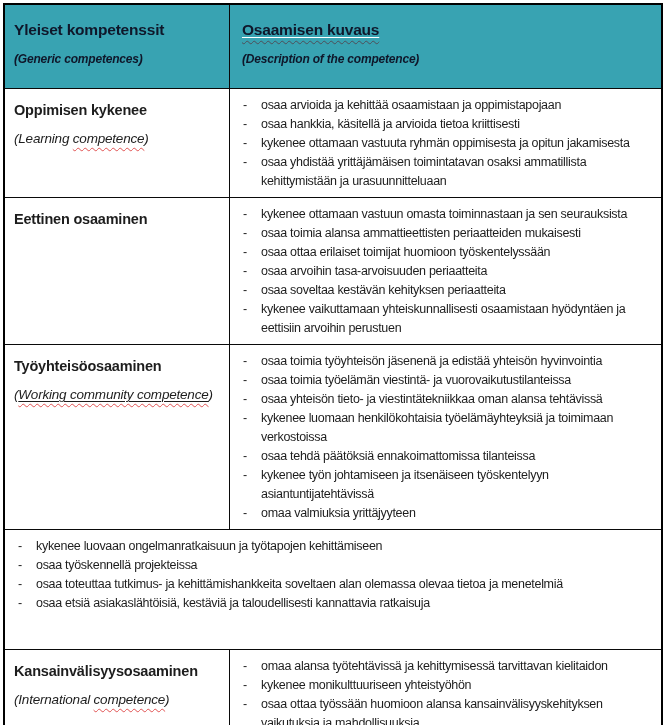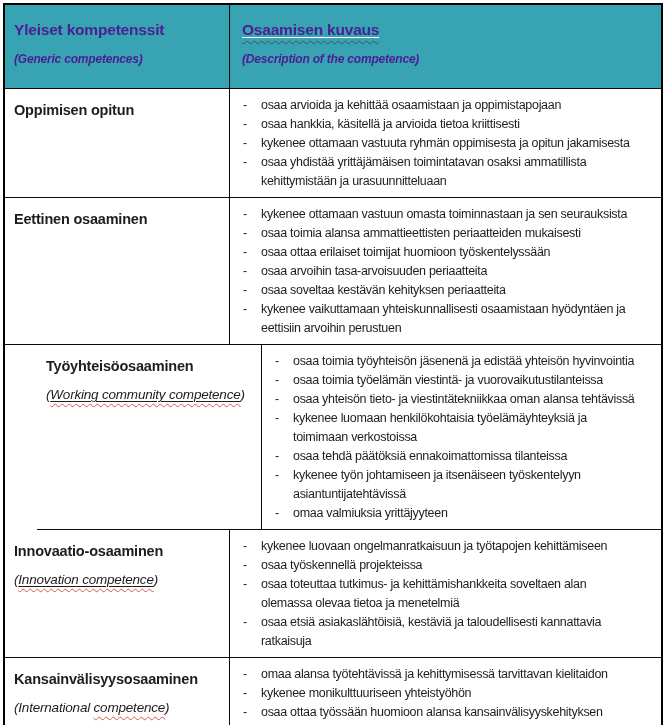--- a/index.html
+++ b/index.html
@@ -17,21 +17,21 @@
   .row{display:flex;border-bottom:1.5px solid #0a0a0a;}
   .row:last-child{border-bottom:none;}
   .cell{box-sizing:border-box;}
   .left-cell{
     width:225px;flex:0 0 225px;border-right:1.5px solid #0a0a0a;
     padding:12px 8px 6px 9px;
   }
   .right-cell{flex:1;padding:7px 20px 6px 0;}
 
   
-  .header-row{background:var(--header-bg);color:#4c1d95;align-items:center;}
+  .header-row{background:var(--header-bg);color:#0f172a;align-items:center;}
   .header-row .cell{padding-top:15px;height:83px;}
   .hdr-title{font-size:15.5px;font-weight:bold;letter-spacing:-0.2px;line-height:20px;}
   .hdr-sub{font-size:12px;font-weight:bold;font-style:italic;letter-spacing:-0.2px;margin-top:12px;}
   .right-cell.hdr-pad{padding-left:12px;}
 
   
   .row-title{font-size:14.5px;font-weight:bold;letter-spacing:-0.2px;line-height:19px;margin-bottom:7px;}
   .row-subtitle{font-size:13.5px;font-style:italic;letter-spacing:-0.2px;line-height:24px;}
 
   .bullet{display:flex;font-size:12.5px;letter-spacing:-0.3px;line-height:19px;}
@@ -63,21 +63,21 @@
     text-decoration-line:underline;
     text-decoration-style:wavy;
     text-decoration-color:var(--squiggle-gray);
     text-decoration-thickness:1px;
     text-underline-offset:5px;
   }
 
   
   #rows .row:nth-child(1){min-height:100px;}
   #rows .row:nth-child(2){min-height:143px;}
-  #rows .row:nth-child(3){min-height:175px;margin-left:32px;}
+  #rows .row:nth-child(3){min-height:175px;}
   #rows .row:nth-child(4){min-height:119px;}
   #rows .row:nth-child(5){min-height:87px;}
 </style>
 </head>
 <body style="--header-bg: #38a3b2; --squiggle-red: #e05252; --squiggle-gray: #4e4e58;">
 
 <div class="tbl">
   <div class="row header-row">
     <div class="cell left-cell">
       <div class="hdr-title">Yleiset kompetenssit</div>
@@ -86,21 +86,24 @@
     <div class="cell right-cell hdr-pad">
       <div class="hdr-title">
         <span class="u-solid-white"><span class="dec-wavy-gray">Osaamisen kuvaus</span></span>
       </div>
       <div class="hdr-sub">(Description of the competence)</div>
     </div>
   </div>
   <div id="rows">
   <div class="row body-row">
     <div class="cell left-cell">
-      <div class="row-title">Oppimisen opitun</div>
+      <div class="row-title">Oppimisen kykenee</div>
+      <div class="row-subtitle">
+        <span>(Learning </span><span class="dec-wavy">competence</span><span>)</span>
+      </div>
     </div>
     <div class="cell right-cell">
           <div class="bullet">
             <span class="dash">-</span>
             <span class="btext">osaa arvioida ja kehittää osaamistaan ja oppimistapojaan</span>
           </div>
           <div class="bullet">
             <span class="dash">-</span>
             <span class="btext">osaa hankkia, käsitellä ja arvioida tietoa kriittisesti</span>
           </div>
@@ -180,26 +183,20 @@
             <span class="btext">kykenee työn johtamiseen ja itsenäiseen työskentelyyn asiantuntijatehtävissä</span>
           </div>
           <div class="bullet">
             <span class="dash">-</span>
             <span class="btext">omaa valmiuksia yrittäjyyteen</span>
           </div>
         </div>
   </div>
 
   <div class="row body-row">
-    <div class="cell left-cell">
-      <div class="row-title">Innovaatio-osaaminen</div>
-      <div class="row-subtitle">
-        <span>(</span><span class="u-solid"><span class="dec-wavy">Innovation competence</span></span><span>)</span>
-      </div>
-    </div>
     <div class="cell right-cell">
           <div class="bullet">
             <span class="dash">-</span>
             <span class="btext">kykenee luovaan ongelmanratkaisuun ja työtapojen kehittämiseen</span>
           </div>
           <div class="bullet">
             <span class="dash">-</span>
             <span class="btext">osaa työskennellä projekteissa</span>
           </div>
           <div class="bullet">

